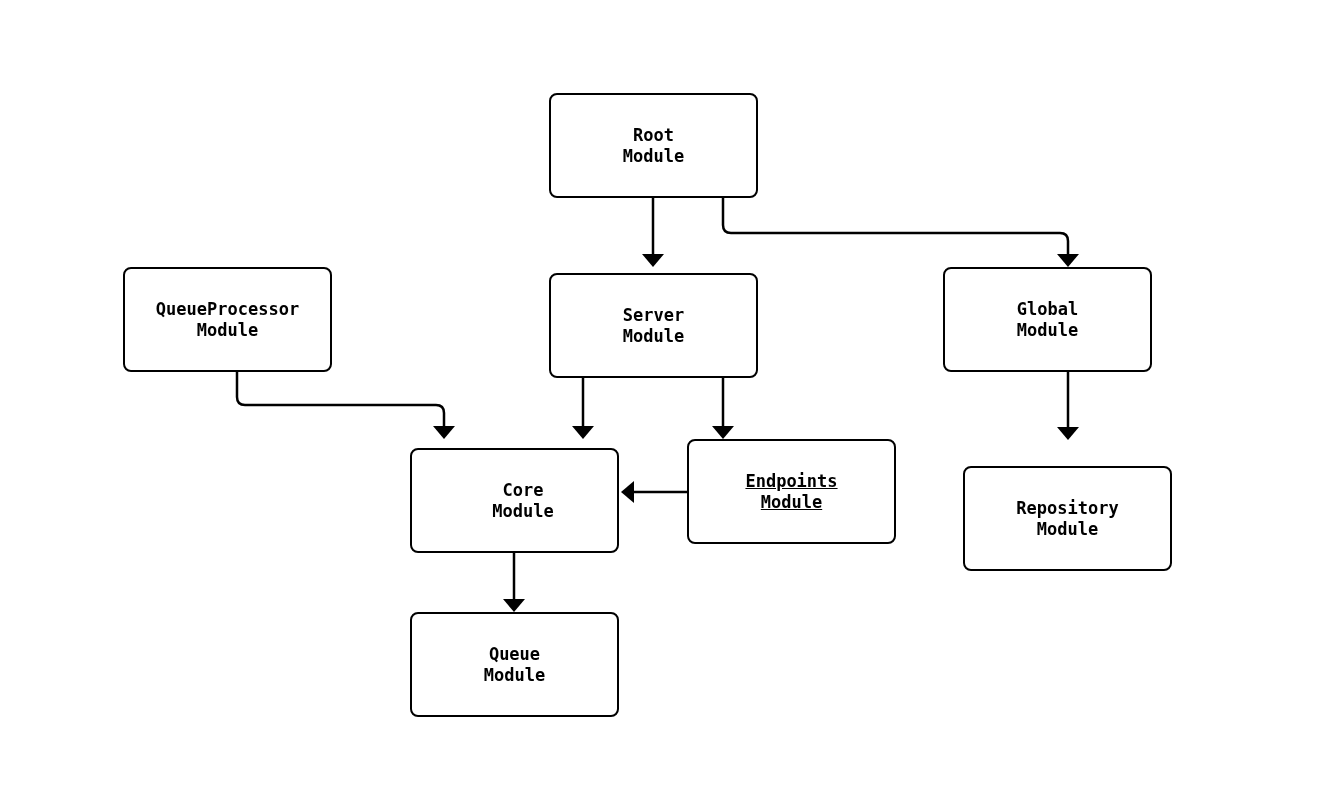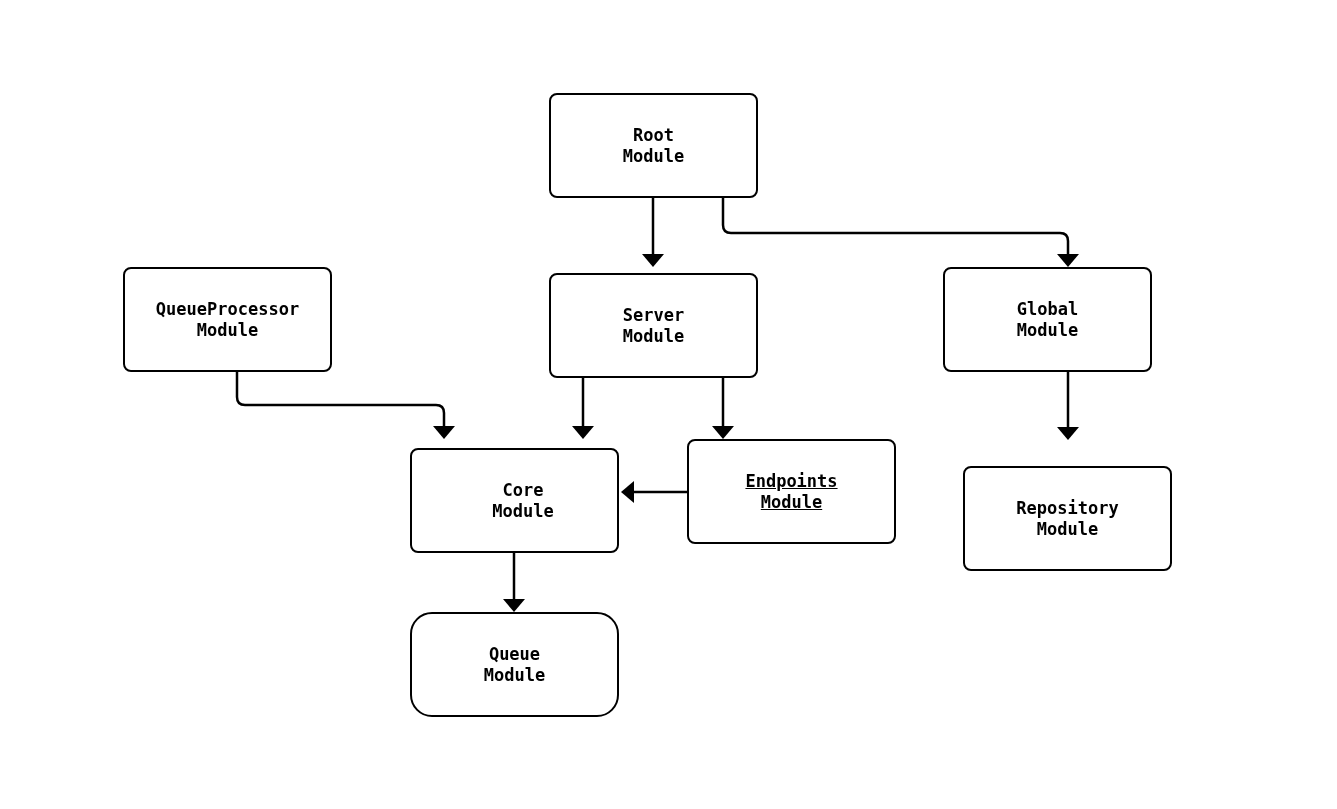--- a/index.html
+++ b/index.html
@@ -49,21 +49,21 @@
     color: #000000;
     white-space: pre-line;
   }
   .n-root         { left: 549px;  top: 93px;  }
   .n-queueproc    { left: 123px;  top: 267px; }
   .n-server       { left: 549px;  top: 273px; text-align: right; }
   .n-global       { left: 943px;  top: 267px; }
   .n-core         { left: 410px;  top: 448px; padding-left: 17px; }
   .n-endpoints    { left: 687px;  top: 439px; text-decoration: underline; }
   .n-repository   { left: 963px;  top: 466px; }
-  .n-queue        { left: 410px;  top: 612px; border-radius: 22px; }
+  .n-queue        { left: 410px;  top: 612px; }
 </style>
 </head>
 <body>
 
 <div class="canvas">
 
   <svg class="edges-layer" viewBox="0 0 1337 809" xmlns="http://www.w3.org/2000/svg">
 
     <path class="edge" d="M653,197 L653,255"></path>
     <polygon class="arrowhead" points="642,254 664,254 653,267"></polygon>

